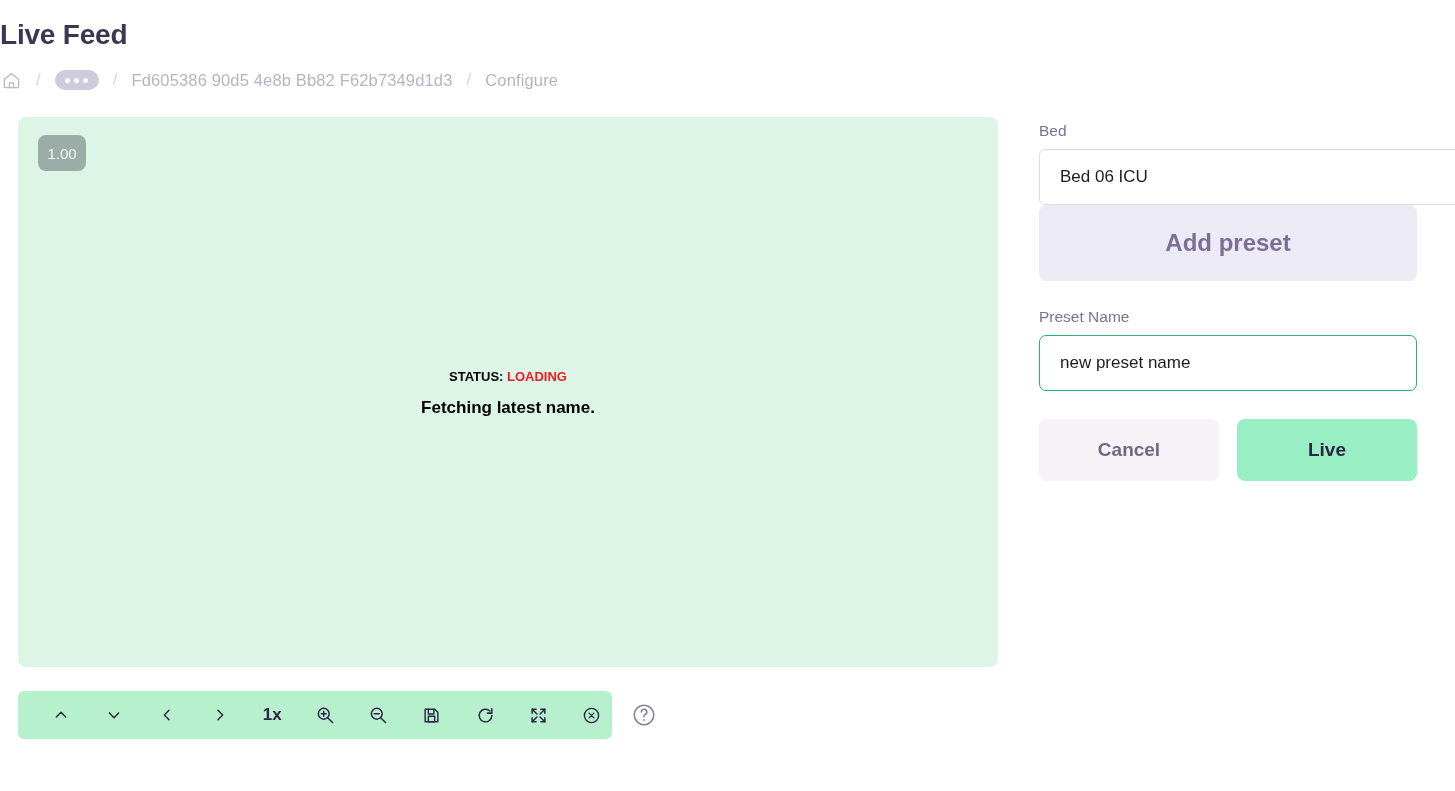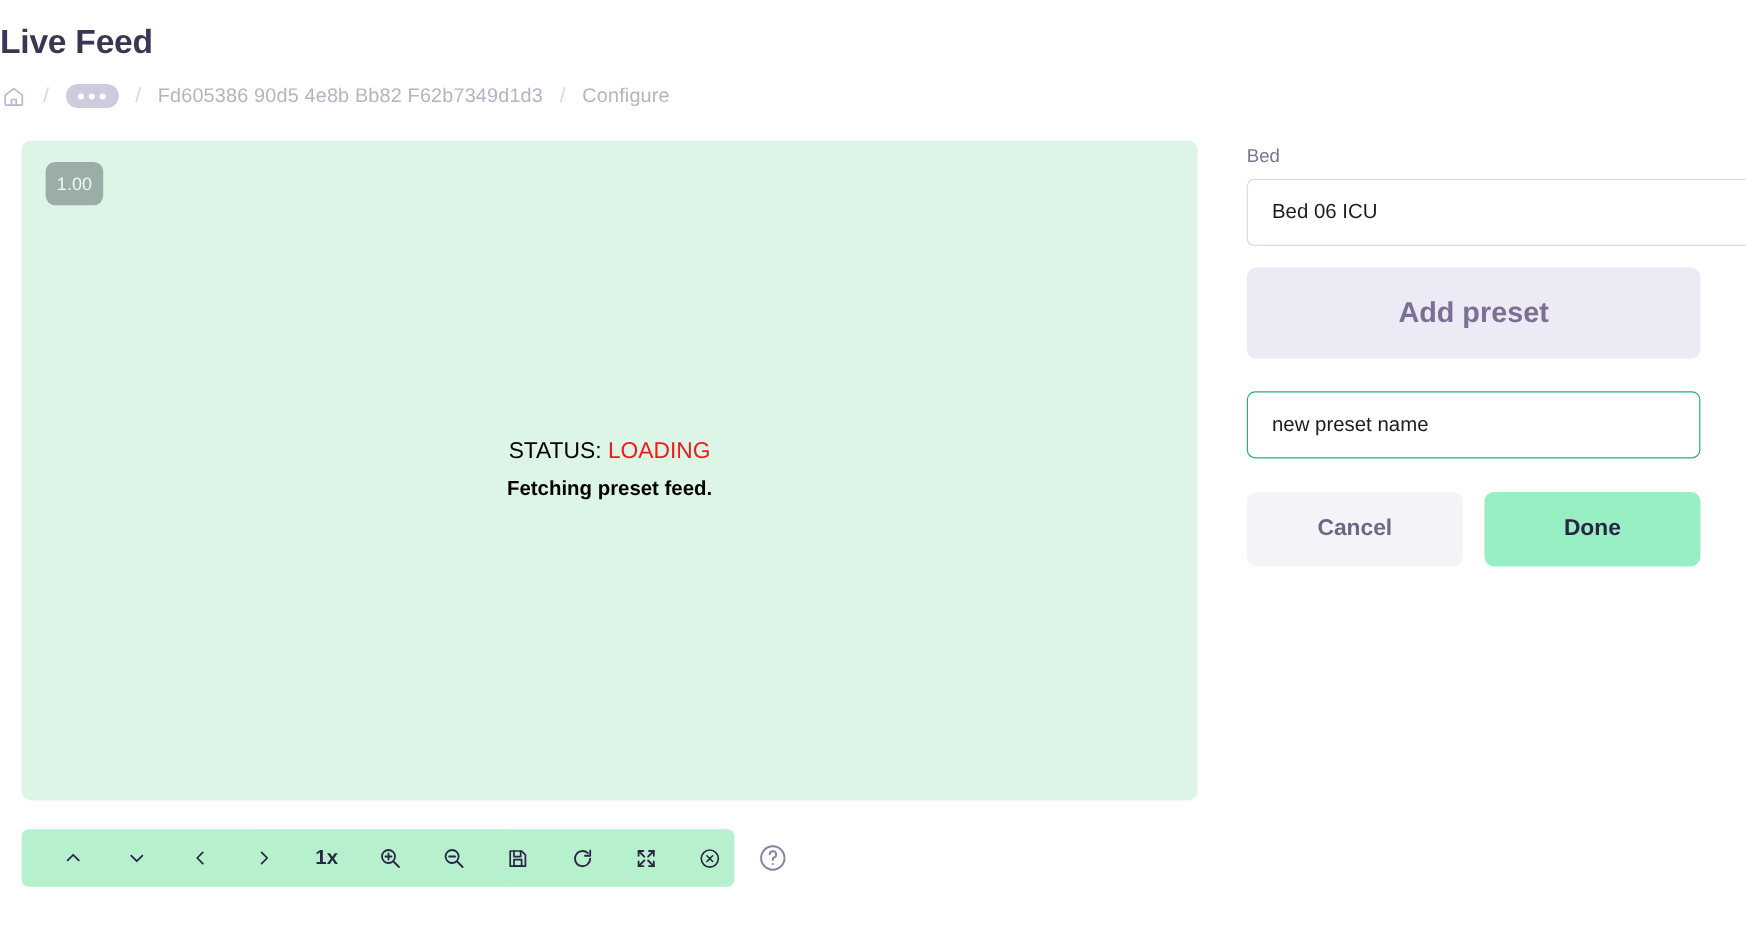--- a/index.html
+++ b/index.html
@@ -110,22 +110,22 @@
   .viewer-status {
     position: absolute;
     left: 0;
     right: 0;
     top: 50%;
     transform: translateY(-50%);
     text-align: center;
     line-height: 30px;
   }
   .status-line {
-    font-size: 19px;
-    font-weight: normal;
+    font-size: 13px;
+    font-weight: bold;
     color: #000000;
   }
   .status-value {
     color: #ee1c1c;
   }
   .status-sub {
     font-size: 17px;
     font-weight: bold;
     color: #000000;
     margin-top: 1px;
@@ -207,21 +207,20 @@
   }
   .select-chevron {
     color: #3d3b4a;
     display: flex;
     align-items: center;
   }
 
   .add-preset-btn {
     width: 378px;
     height: 76px;
-    margin-top: 18px;
     background: #eceaf5;
     border: none;
     border-radius: 8px;
     color: #7b6f95;
     font-size: 24px;
     font-weight: bold;
     font-family: "Liberation Sans", sans-serif;
     cursor: pointer;
   }
 
@@ -297,21 +296,21 @@
 <div class="content">
 
   <div class="viewer-col">
     <div class="viewer-panel">
       <div class="scale-badge">1.00</div>
       <div class="viewer-status">
         <div class="status-line">
           <span>STATUS:</span>
           <span class="status-value">LOADING</span>
         </div>
-        <div class="status-sub">Fetching preset feed.</div>
+        <div class="status-sub">Fetching latest name.</div>
       </div>
     </div>
 
     <div class="toolbar-row">
       <div class="toolbar">
         <button class="tb-btn">
           <svg width="16" height="16" viewBox="0 0 24 24" fill="none" stroke="currentColor" stroke-width="2.2" stroke-linecap="round" stroke-linejoin="round">
               <path d="M5 15l7-7 7 7"></path>
             </svg>
         </button>
@@ -397,21 +396,22 @@
       <span class="select-chevron">
         <svg width="17" height="17" viewBox="0 0 24 24" fill="none" stroke="currentColor" stroke-width="2" stroke-linecap="round" stroke-linejoin="round">
             <path d="M6 9.5l6 6 6-6"></path>
           </svg>
       </span>
     </div>
 
     <button class="add-preset-btn">Add preset</button>
 
     <div class="preset-group">
+      <div class="field-label">Preset Name</div>
       <input class="text-input" type="text" value="new preset name" style="">
     </div>
 
     <div class="action-row">
       <button class="btn btn-cancel">Cancel</button>
-      <button class="btn btn-done">Done</button>
+      <button class="btn btn-done">Live</button>
     </div>
   </div>
 </div>
 
 </body></html>

